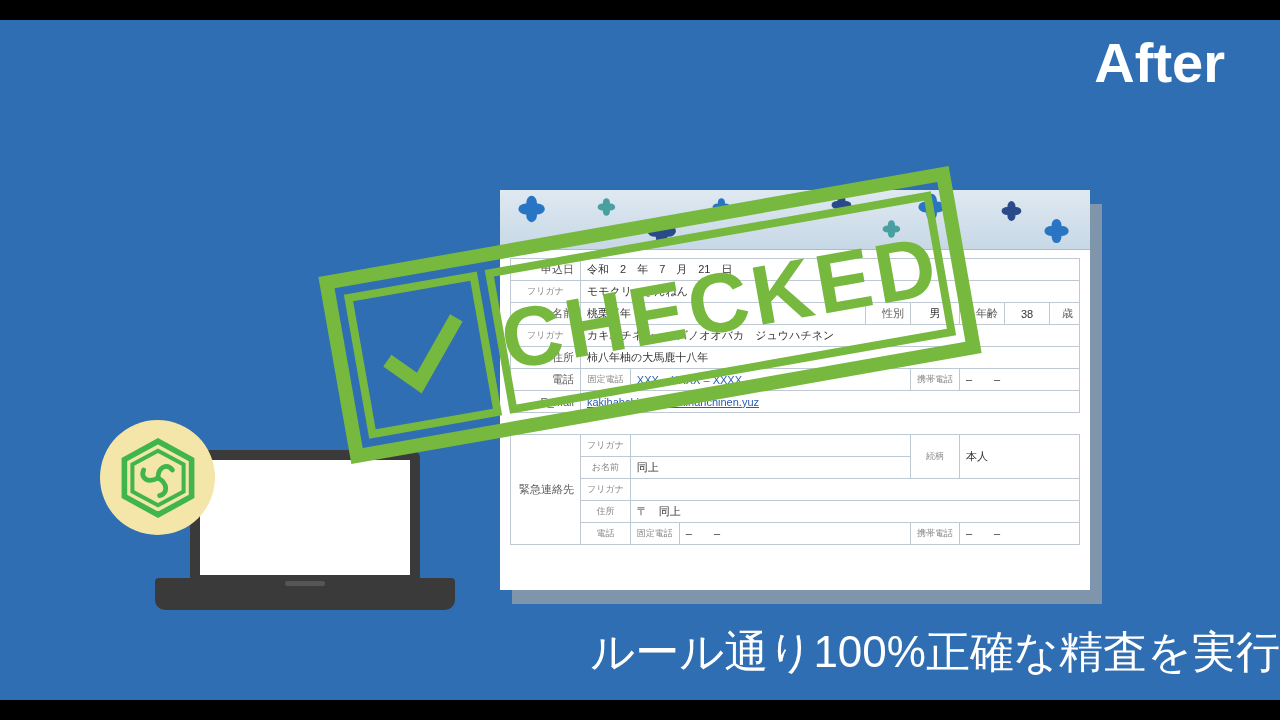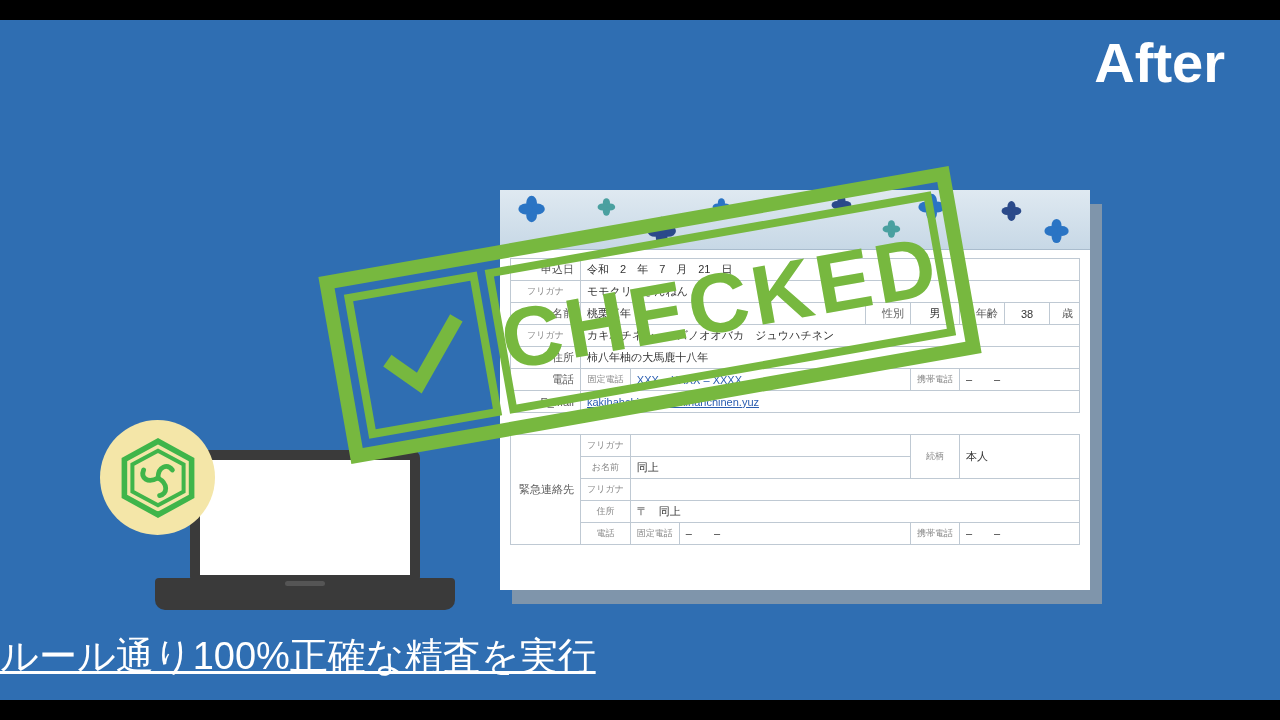--- a/index.html
+++ b/index.html
@@ -5,21 +5,21 @@
   * { box-sizing: border-box; margin: 0; padding: 0; }
   html, body { width: 1280px; height: 720px; overflow: hidden; font-family: "Hiragino Kaku Gothic ProN", "Meiryo", sans-serif; }
   body { background: #000; }
   .stage {
     position: absolute; left: 0; top: 20px; width: 1280px; height: 680px; background: #2f6eb2;
   }
   .title-after {
     position: absolute; right: 55px; top: 10px; color: #fff; font-size: 56px; font-weight: 700;
   }
   .caption {
-    position: absolute; left: 0; right: 0; bottom: 18px; text-align: left; color: #fff; font-size: 38px; text-decoration: underline;
+    position: absolute; left: 0; right: 0; bottom: 18px; text-align: right; color: #fff; font-size: 44px;
   }
 
   
   .laptop {
     position: absolute; left: 155px; top: 430px; width: 300px; height: 165px;
   }
   .laptop .screen {
     position: absolute; left: 35px; top: 0; width: 230px; height: 135px;
     background: #fff; border: 10px solid #3a3a3a; border-radius: 8px;
   }

